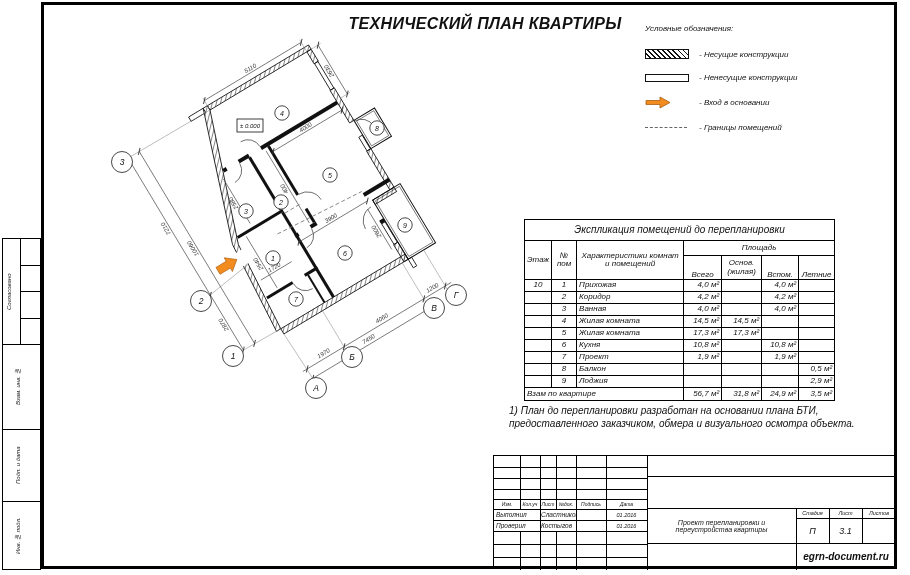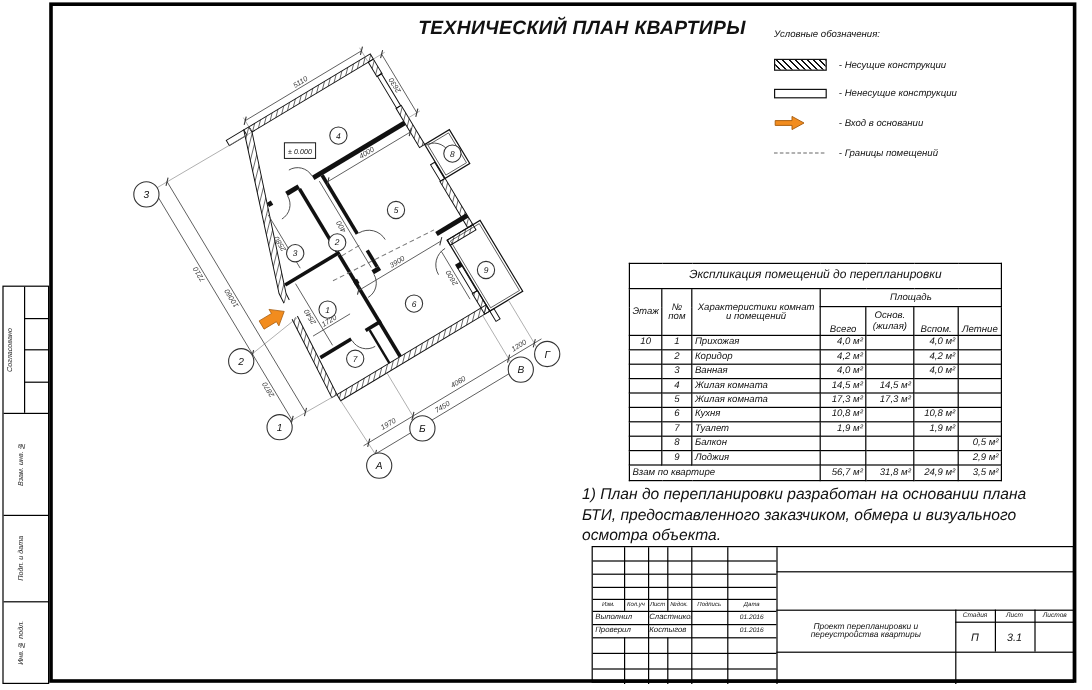--- a/index.html
+++ b/index.html
@@ -20,21 +20,21 @@
   .sym-dash{width:42px;border-top:1.6px dashed #666;height:0;}
   
   table.expl{position:absolute;left:524px;top:180px;border-collapse:collapse;table-layout:fixed;
      font-size:8px;line-height:1.05;margin-top:39px;}
   table.expl td,table.expl th{border:1px solid #000;padding:0 2px;font-weight:normal;overflow:hidden;}
   table.expl .ttl{font-size:10px;text-align:center;height:20px;}
   table.expl th{text-align:center;}
   td.c{text-align:center;} td.r{text-align:right;padding-right:3px;} td.l{text-align:left;}
   tr.dr{height:12px;}
   
-  .notes{position:absolute;left:485px;top:404px;width:398px;font-size:13px;line-height:1.3;}
+  .notes{position:absolute;left:509px;top:404px;width:398px;font-size:10px;line-height:1.3;}
   
   .stamp{position:absolute;left:493px;top:455px;width:402px;height:114px;border:1.5px solid #000;box-sizing:border-box;}
   .st{position:absolute;box-sizing:border-box;font-size:6.5px;overflow:hidden;}
   .hl{position:absolute;border-top:1px solid #000;height:0;}
   .vl{position:absolute;border-left:1px solid #000;width:0;}
   .cc{display:flex;align-items:center;justify-content:center;text-align:center;}
   
   .sidebar{position:absolute;left:2px;top:238px;width:39px;height:332px;border:1px solid #000;box-sizing:border-box;}
   .sb-sec{position:absolute;left:0;width:100%;border-top:1px solid #000;box-sizing:border-box;}
   .vtext{writing-mode:vertical-rl;transform:rotate(180deg);font-size:6px;color:#222;
@@ -339,21 +339,21 @@
           <td class="c">6</td>
           <td class="l">Кухня</td>
           <td class="r">10,8 м²</td>
           <td class="r"></td>
           <td class="r">10,8 м²</td>
           <td class="r"></td>
         </tr>
     <tr class="dr">
           <td class="c"></td>
           <td class="c">7</td>
-          <td class="l">Туалет</td>
+          <td class="l">Проект</td>
           <td class="r">1,9 м²</td>
           <td class="r"></td>
           <td class="r">1,9 м²</td>
           <td class="r"></td>
         </tr>
     <tr class="dr">
           <td class="c"></td>
           <td class="c">8</td>
           <td class="l">Балкон</td>
           <td class="r"></td>
@@ -428,20 +428,21 @@
     <div class="st cc" style="left:112px;top:64px;width:41px;height:11px;font-size:5.5px">01.2016</div>
 
     <div class="st cc" style="left:155px;top:52px;width:145px;height:35px;font-size:7px;padding:0 4px">Проект перепланировки и переустройства квартиры</div>
     <div class="st cc" style="left:302px;top:52px;width:33px;height:10px;font-size:5.5px">Стадия</div>
     <div class="st cc" style="left:335px;top:52px;width:33px;height:10px;font-size:5.5px">Лист</div>
     <div class="st cc" style="left:368px;top:52px;width:34px;height:10px;font-size:5.5px">Листов</div>
     <div class="st cc" style="left:302px;top:62px;width:33px;height:25px;font-size:9px">П</div>
     <div class="st cc" style="left:335px;top:62px;width:33px;height:25px;font-size:9px">3.1</div>
     <div class="st cc" style="left:368px;top:62px;width:34px;height:25px;font-size:9px"></div>
 
+    <div class="st cc" style="left:302px;top:87px;width:100px;height:27px;font-size:10px;font-weight:bold">egrn-document.ru</div>
   </div>
 
   <div class="sidebar">
     <div class="sb-sec" style="top:0;height:105px;border-top:none">
       <span class="vtext">Согласовано</span>
       <i class="vl" style="left:17px;top:0;height:105px"></i>
       <i class="hl" style="left:17px;top:26px;width:20px"></i>
       <i class="hl" style="left:17px;top:52px;width:20px"></i>
       <i class="hl" style="left:17px;top:79px;width:20px"></i>
     </div>

